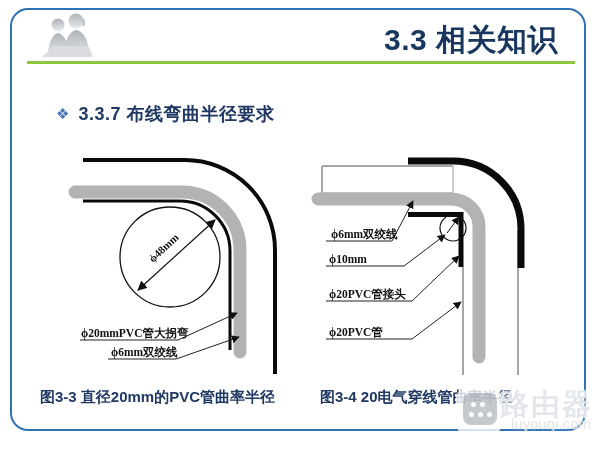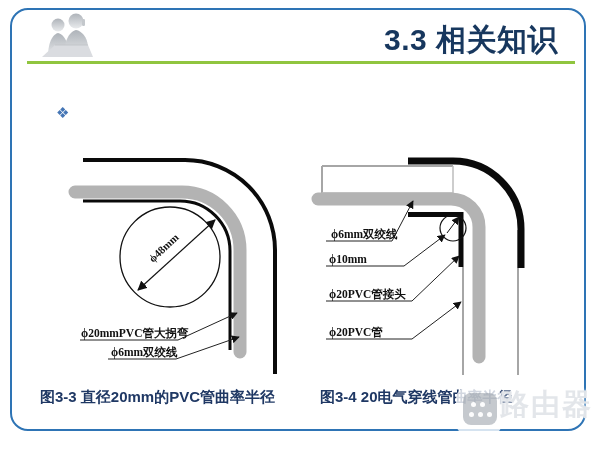--- a/index.html
+++ b/index.html
@@ -57,20 +57,21 @@
     <path d="M14,46 L27,34 L60,34 L65,46 Z" fill="#dadce0"></path>
     <path d="M27,34 L60,34" stroke="#c2c5c9" stroke-width="1" fill="none"></path>
   </svg>
 
   <div class="page-title">3.3 相关知识</div>
 
   <div class="green-rule"></div>
 
   <div class="section-heading">
     <span class="bullet">❖</span>
+    <span class="heading-text">3.3.7 布线弯曲半径要求</span>
   </div>
 
   <svg class="fig fig-left" viewBox="0 0 250 235">
     <defs>
       <marker id="ah1" viewBox="0 0 10 10" refX="9" refY="5" markerWidth="8" markerHeight="8" orient="auto-start-reverse">
         <path d="M0,0 L10,5 L0,10 z" fill="#111"></path>
       </marker>
     </defs>
 
     <circle cx="115" cy="112" r="50" fill="none" stroke="#111" stroke-width="1.3"></circle>
@@ -131,15 +132,16 @@
     <div class="wm-icon">
       <div class="wm-icon-inner">
         <span class="wm-dot" style="left:8px;top:9px;"></span>
         <span class="wm-dot" style="left:17px;top:9px;"></span>
         <span class="wm-dot" style="left:6px;top:19px;"></span>
         <span class="wm-dot" style="left:15px;top:19px;"></span>
         <span class="wm-dot" style="left:24px;top:19px;"></span>
       </div>
     </div>
     <div class="wm-brand">路由器</div>
+    <div class="wm-domain">luyouqi.com</div>
   </div>
 
 </div>
 
 </body></html>

